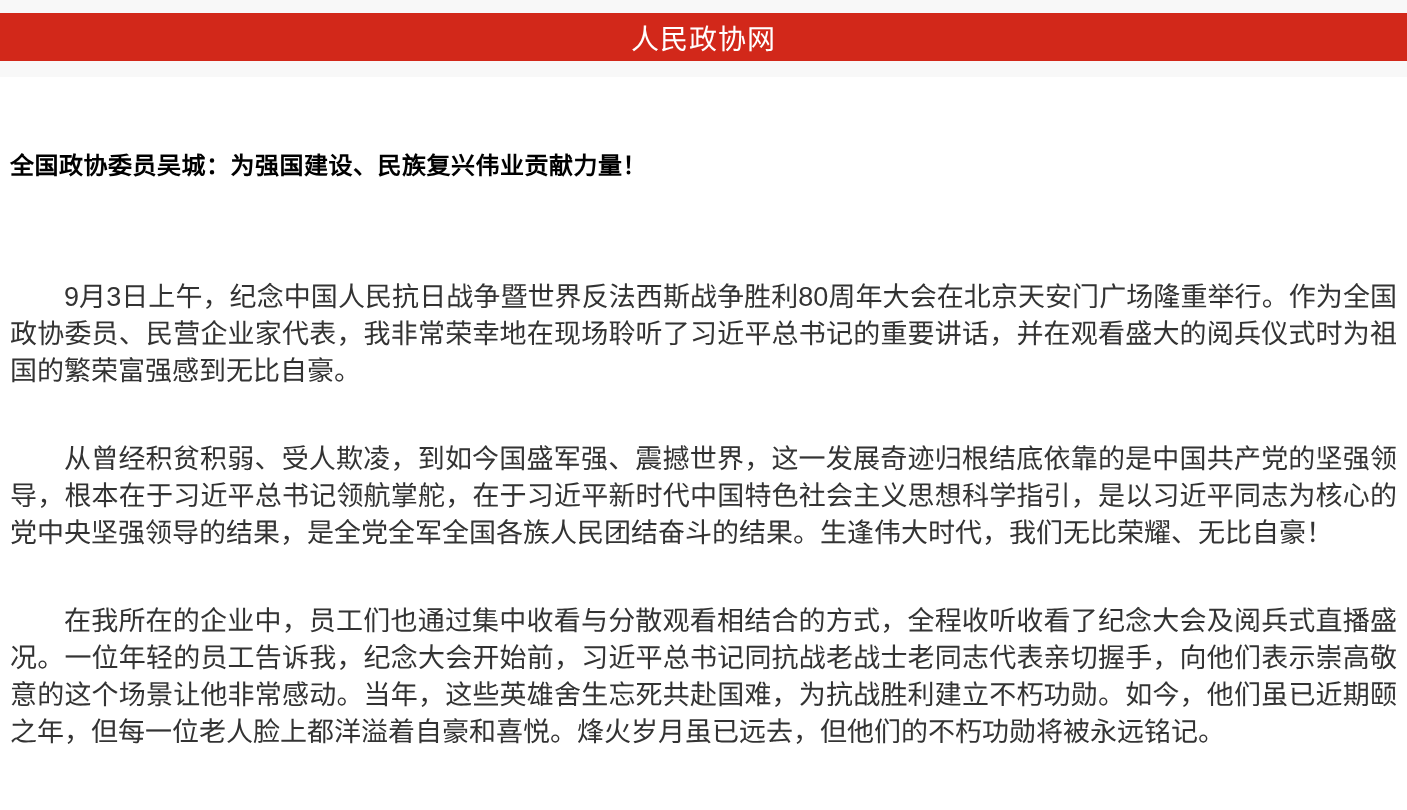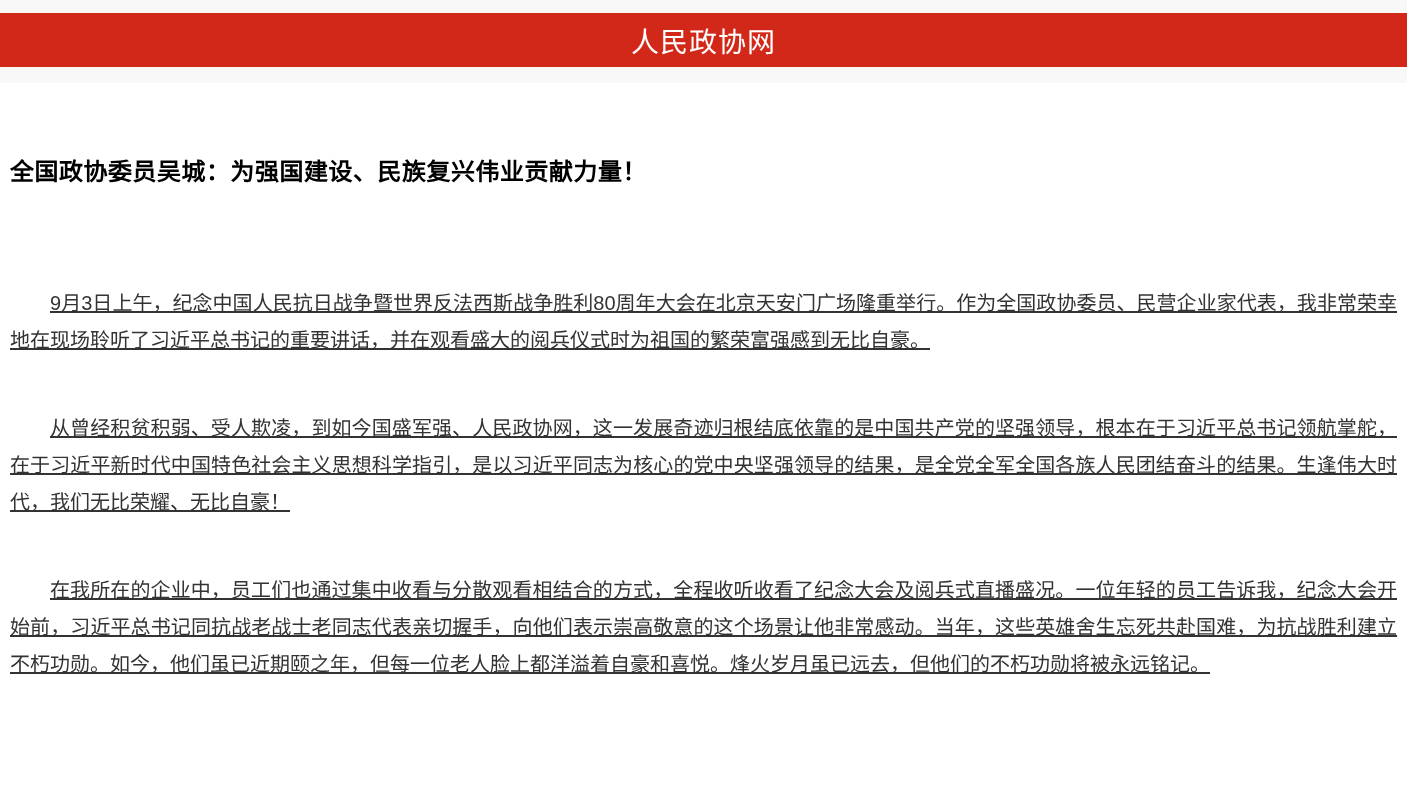--- a/index.html
+++ b/index.html
@@ -13,21 +13,21 @@
     min-height: 810px;
     margin: 0 auto;
     background: #ffffff;
     position: relative;
   }
   .top-strip {
     height: 13px;
     background: #f8f8f8;
   }
   .site-banner {
-    height: 54px;
+    height: 48px;
     background: #d2281a;
     display: flex;
     align-items: center;
     justify-content: center;
   }
   .site-banner .site-name {
     color: #ffffff;
     font-size: 28px;
     letter-spacing: 1px;
     font-weight: 400;
@@ -41,27 +41,26 @@
   }
   .article h1 {
     font-size: 24px;
     line-height: 32px;
     font-weight: bold;
     color: #000000;
     margin: 73px 0 97px 0;
     letter-spacing: 0.5px;
   }
   .article p {
-    font-size: 20px;
+    font-size: 27px;
     line-height: 37px;
     color: #333333;
     text-align: justify;
     text-indent: 2em;
     margin: 0 0 51px 0;
-    text-decoration: underline;
   }
   .article p:last-child {
     margin-bottom: 0;
   }
 </style>
 </head>
 <body>
 
 <div class="page">
 
@@ -71,18 +70,18 @@
     <span class="site-name">人民政协网</span>
   </div>
 
   <div class="sub-strip"></div>
 
   <div class="article">
     <h1>全国政协委员吴城：为强国建设、民族复兴伟业贡献力量！</h1>
 
     <p>9月3日上午，纪念中国人民抗日战争暨世界反法西斯战争胜利80周年大会在北京天安门广场隆重举行。作为全国政协委员、民营企业家代表，我非常荣幸地在现场聆听了习近平总书记的重要讲话，并在观看盛大的阅兵仪式时为祖国的繁荣富强感到无比自豪。</p>
 
-    <p>从曾经积贫积弱、受人欺凌，到如今国盛军强、人民政协网，这一发展奇迹归根结底依靠的是中国共产党的坚强领导，根本在于习近平总书记领航掌舵，在于习近平新时代中国特色社会主义思想科学指引，是以习近平同志为核心的党中央坚强领导的结果，是全党全军全国各族人民团结奋斗的结果。生逢伟大时代，我们无比荣耀、无比自豪！</p>
+    <p>从曾经积贫积弱、受人欺凌，到如今国盛军强、震撼世界，这一发展奇迹归根结底依靠的是中国共产党的坚强领导，根本在于习近平总书记领航掌舵，在于习近平新时代中国特色社会主义思想科学指引，是以习近平同志为核心的党中央坚强领导的结果，是全党全军全国各族人民团结奋斗的结果。生逢伟大时代，我们无比荣耀、无比自豪！</p>
 
     <p>在我所在的企业中，员工们也通过集中收看与分散观看相结合的方式，全程收听收看了纪念大会及阅兵式直播盛况。一位年轻的员工告诉我，纪念大会开始前，习近平总书记同抗战老战士老同志代表亲切握手，向他们表示崇高敬意的这个场景让他非常感动。当年，这些英雄舍生忘死共赴国难，为抗战胜利建立不朽功勋。如今，他们虽已近期颐之年，但每一位老人脸上都洋溢着自豪和喜悦。烽火岁月虽已远去，但他们的不朽功勋将被永远铭记。</p>
   </div>
 
 </div>
 
 </body></html>

